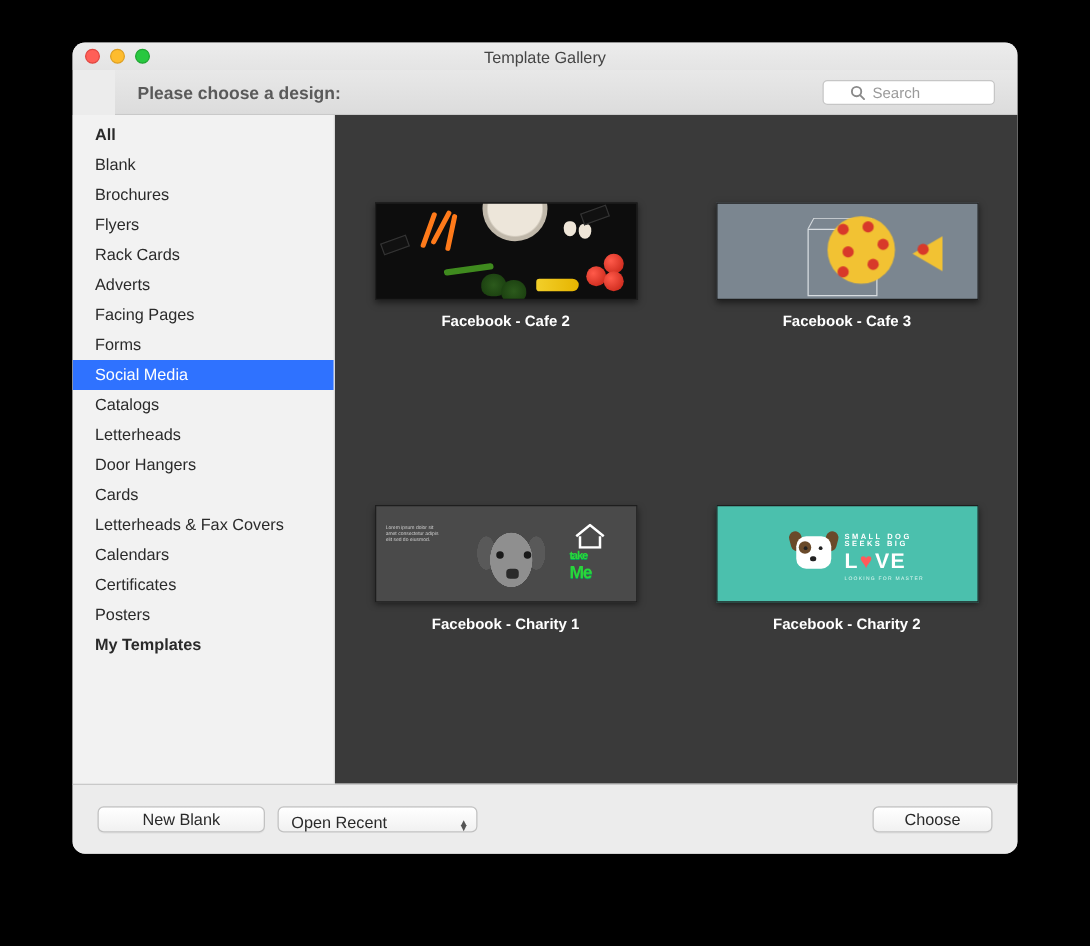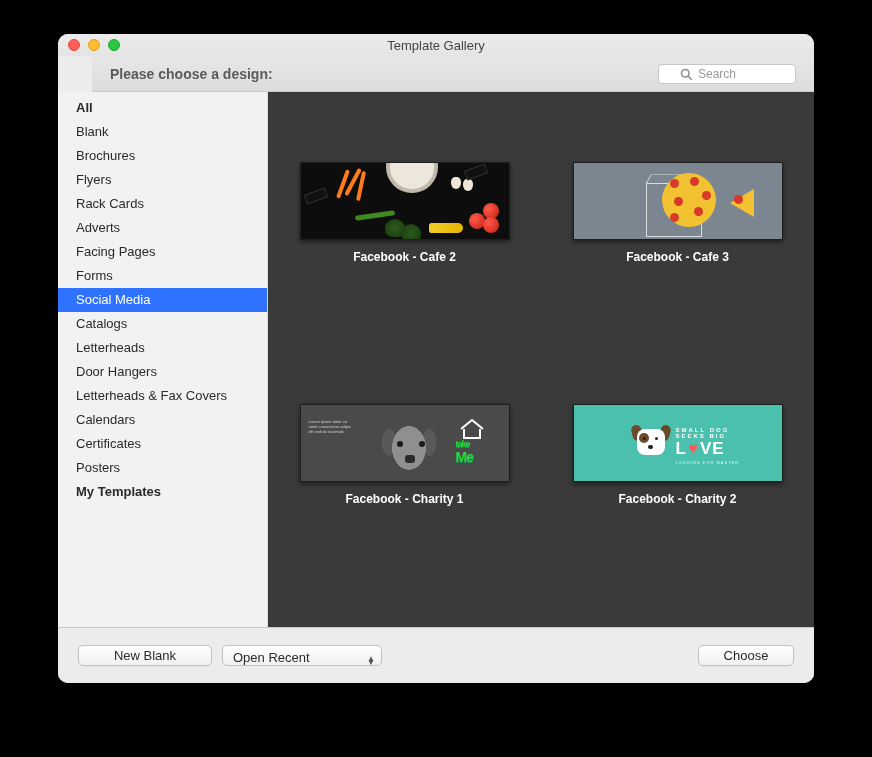--- a/index.html
+++ b/index.html
@@ -332,20 +332,21 @@
         <div class="sidebar-item">Brochures</div>
         <div class="sidebar-item">Flyers</div>
         <div class="sidebar-item">Rack Cards</div>
         <div class="sidebar-item">Adverts</div>
         <div class="sidebar-item">Facing Pages</div>
         <div class="sidebar-item">Forms</div>
         <div class="sidebar-item selected">Social Media</div>
         <div class="sidebar-item">Catalogs</div>
         <div class="sidebar-item">Letterheads</div>
         <div class="sidebar-item">Door Hangers</div>
+        <div class="sidebar-item">Cards</div>
         <div class="sidebar-item">Letterheads &amp; Fax Covers</div>
         <div class="sidebar-item">Calendars</div>
         <div class="sidebar-item">Certificates</div>
         <div class="sidebar-item">Posters</div>
         <div class="sidebar-item bold">My Templates</div>
       </div>
 
     <div class="gallery">
       <div class="gallery-grid">
 

